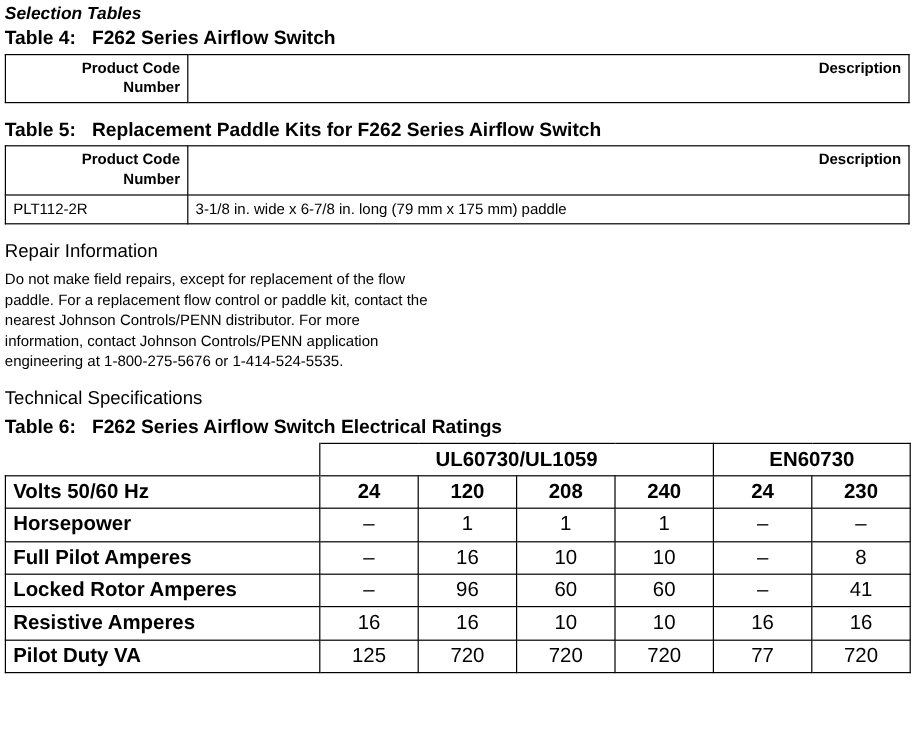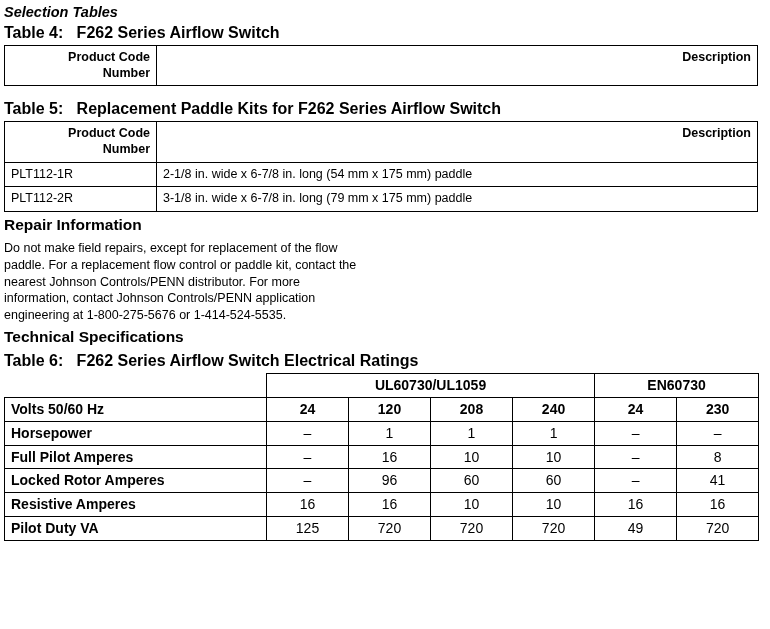--- a/index.html
+++ b/index.html
@@ -47,40 +47,40 @@
     text-align: left;
     font-size: 12.5px;
     line-height: 1.25;
   }
   .tbl .hdr {
     font-weight: bold;
     text-align: right;
   }
   .col-code { width: 152px; }
   .heading {
-    font-weight: bold;
+    font-weight: normal;
     font-size: 15.5px;
-    margin: 4px 0 6px 4px;
+    margin: 14px 0 6px 4px;
   }
   .body-text {
     font-size: 12.5px;
     line-height: 1.35;
     margin: 0 0 0 4px;
     max-width: 360px;
   }
   
   .spec {
     border-collapse: collapse;
     width: 754px;
     margin: 0 0 0 4px;
     table-layout: fixed;
   }
   .spec td, .spec th {
     border: 1.5px solid #000;
-    font-size: 14px;
+    font-size: 17px;
     padding: 3px 6px;
     text-align: center;
     vertical-align: middle;
     line-height: 1.2;
   }
   .spec .rowlabel {
     text-align: left;
     font-weight: bold;
   }
   .spec .grouphdr {
@@ -123,24 +123,20 @@
     <colgroup>
         <col class="col-code">
         <col>
       </colgroup>
     <tbody>
       <tr>
         <td class="hdr">Product Code<br>Number</td>
         <td class="hdr">Description</td>
       </tr>
       <tr>
-        <td>PLT112-1R</td>
-        <td>2-1/8 in. wide x 6-7/8 in. long (54 mm x 175 mm) paddle</td>
-      </tr>
-      <tr>
         <td>PLT112-2R</td>
         <td>3-1/8 in. wide x 6-7/8 in. long (79 mm x 175 mm) paddle</td>
       </tr>
     </tbody>
   </table>
 
   <div class="heading">Repair Information</div>
   <p class="body-text">Do not make field repairs, except for replacement of the flow paddle. For a replacement flow control or paddle kit, contact the nearest Johnson Controls/PENN distributor. For more information, contact Johnson Controls/PENN application engineering at 1-800-275-5676 or 1-414-524-5535.</p>
 
   <div class="heading">Technical Specifications</div>
@@ -207,19 +203,19 @@
         <td>10</td>
         <td>16</td>
         <td>16</td>
       </tr>
       <tr>
         <td class="rowlabel">Pilot Duty VA</td>
         <td>125</td>
         <td>720</td>
         <td>720</td>
         <td>720</td>
-        <td>49</td>
+        <td>77</td>
         <td>720</td>
       </tr>
     </tbody>
   </table>
 
 </div>
 
 </body></html>

